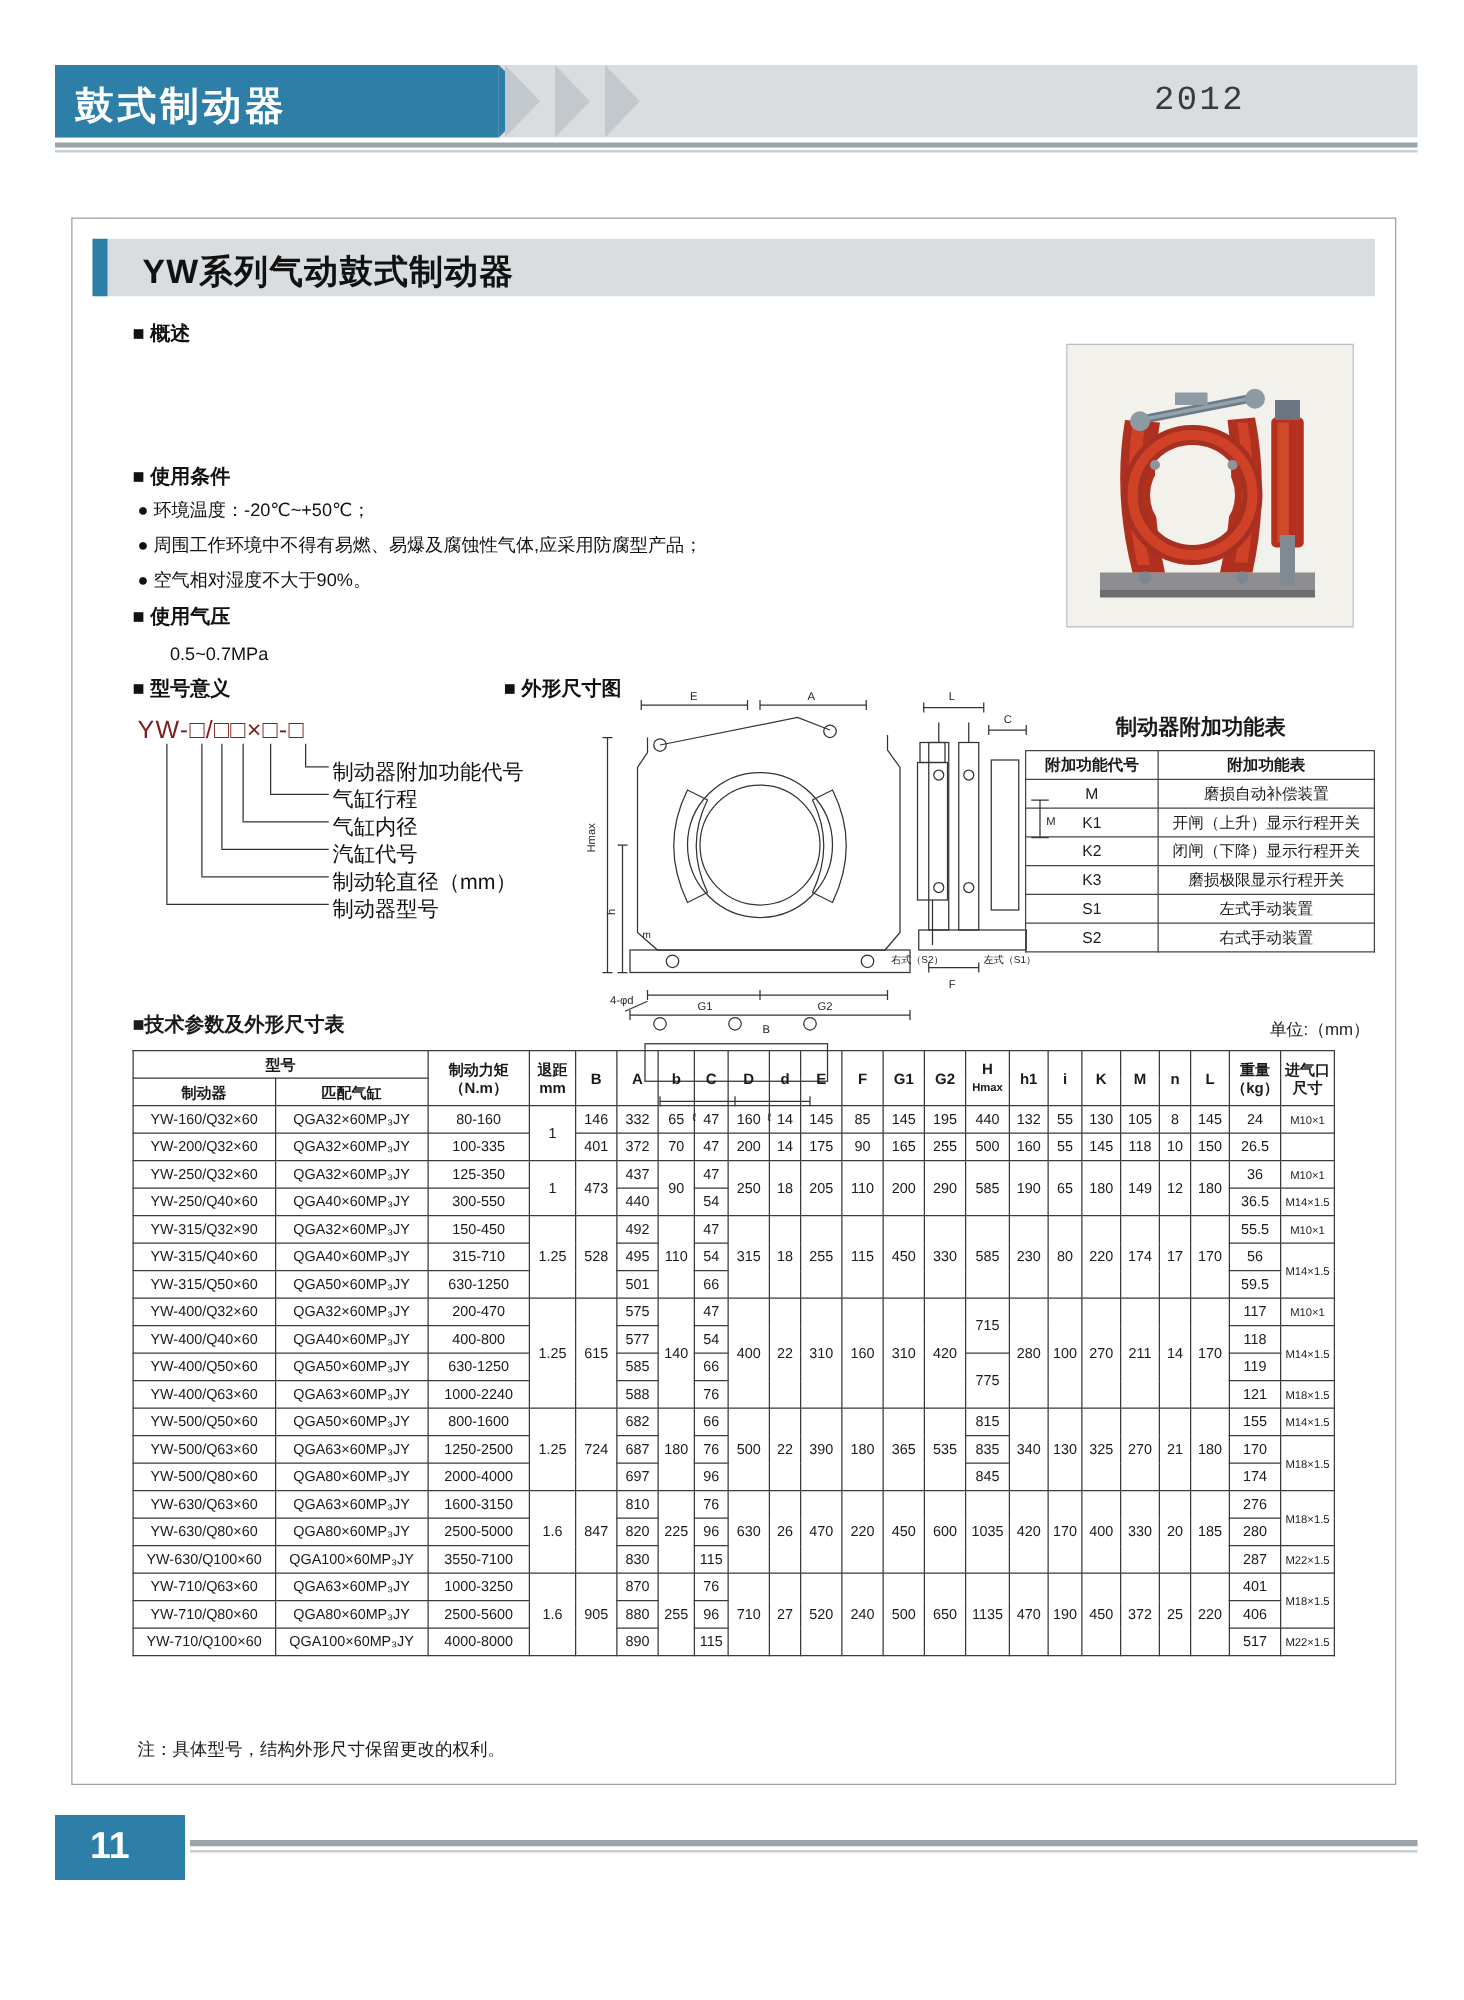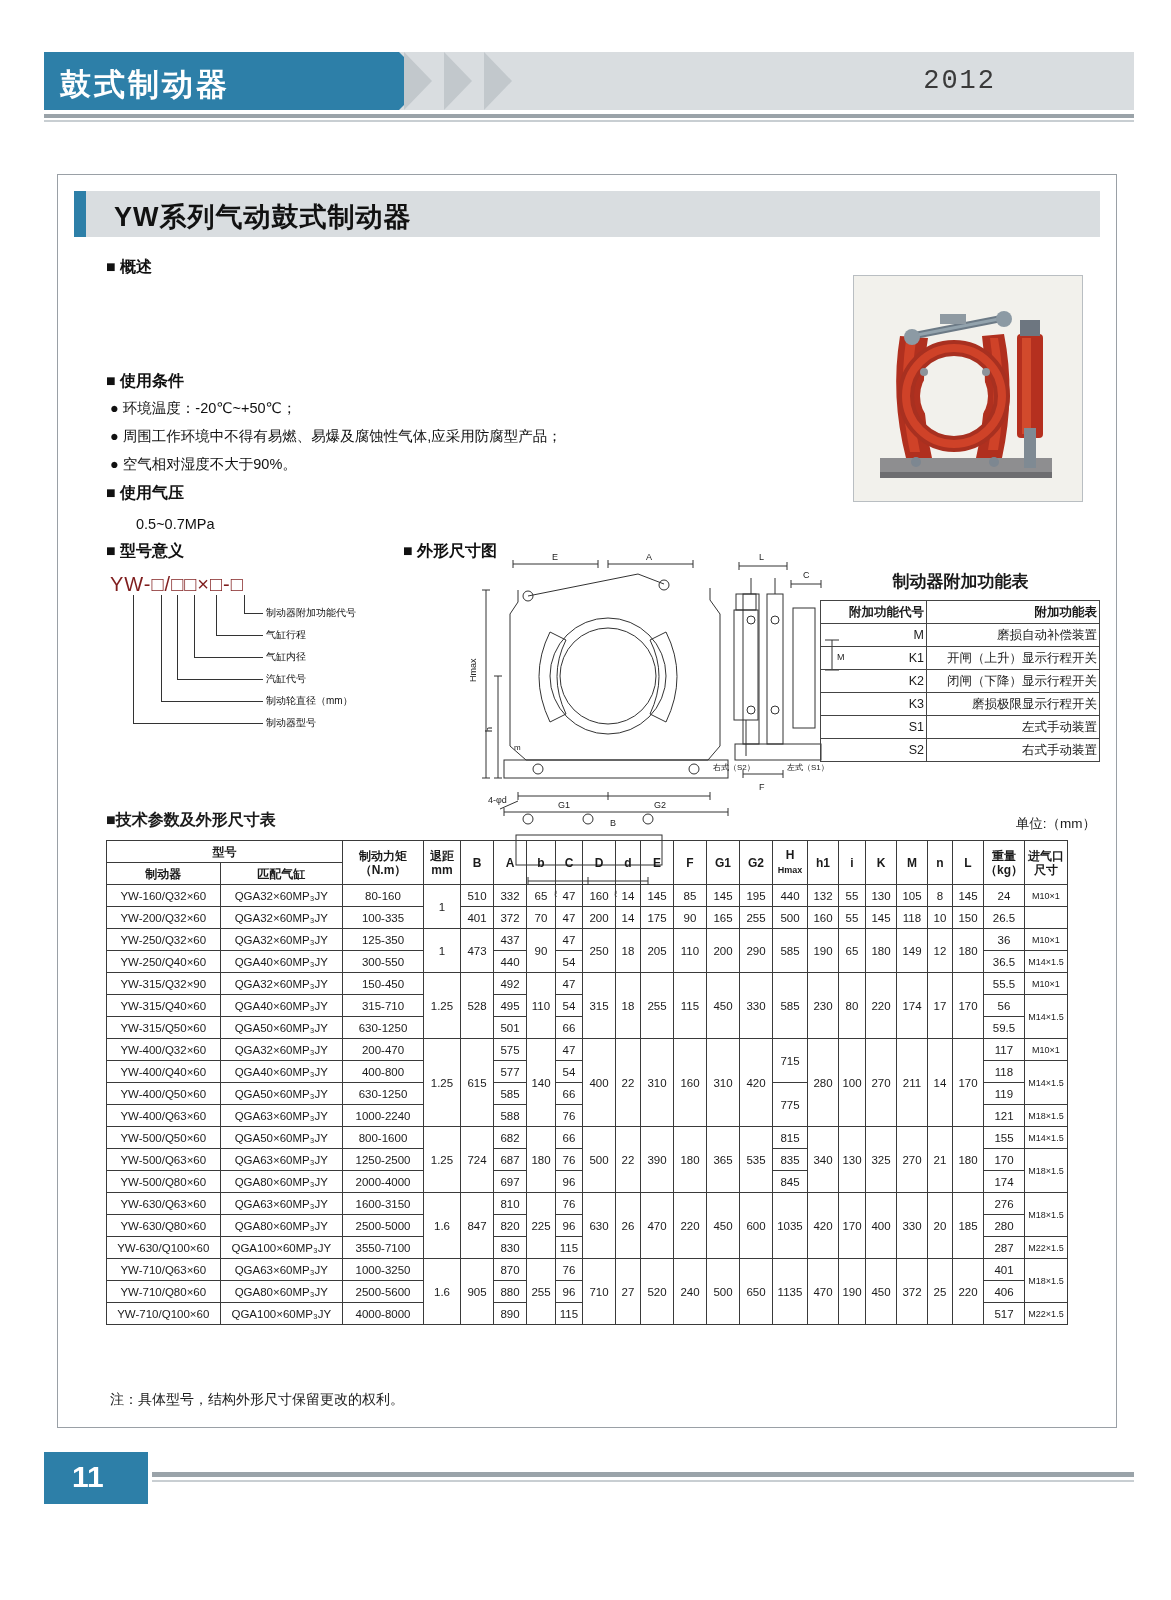--- a/index.html
+++ b/index.html
@@ -37,31 +37,31 @@
   .bullet{position:absolute;font-size:14.5px;color:#111;}
   .bullet:before{content:"● ";}
 
   
   .photo{position:absolute;left:795px;top:100px;width:228px;height:225px;border:1px solid #b9bec2;background:#f4f3ef;overflow:hidden;}
   .photo svg{display:block;}
 
   
   .code-line{position:absolute;font-size:20px;letter-spacing:1px;color:#7f1d1d;}
   .leader{position:absolute;background:#333;}
-  .code-label{position:absolute;font-size:10px;color:#111;white-space:nowrap;}
+  .code-label{position:absolute;font-size:17px;color:#111;white-space:nowrap;}
 
   
   .dwg{position:absolute;left:400px;top:375px;width:345px;height:290px;}
   .dwg2{position:absolute;left:655px;top:375px;width:140px;height:290px;}
   .dwg3{position:absolute;left:430px;top:620px;width:200px;height:110px;}
 
   
   .fn-title{position:absolute;left:760px;top:395px;width:285px;text-align:center;font-size:17px;font-weight:bold;}
   table.fn{position:absolute;left:762px;top:425px;width:280px;border-collapse:collapse;font-size:12.5px;}
-  table.fn td,table.fn th{border:1px solid #444;text-align:right;height:22px;padding:0 2px;font-weight:normal;}
+  table.fn td,table.fn th{border:1px solid #444;text-align:center;height:22px;padding:0 2px;font-weight:normal;}
   table.fn th{font-weight:bold;}
 
   
   .unit{position:absolute;right:20px;top:640px;font-size:13.5px;}
   .param-head{position:absolute;left:48px;top:635px;font-size:16px;font-weight:bold;}
   .param-head:before{content:"■";}
 
   table.spec{position:absolute;left:48px;top:665px;width:962px;border-collapse:collapse;font-size:11.5px;border-radius:19px;}
   table.spec td,table.spec th{border:1px solid #3a3a3a;text-align:center;padding:0 1px;height:21px;font-weight:normal;white-space:nowrap;}
   table.spec th{font-weight:bold;font-size:12px;line-height:14px;}
@@ -354,21 +354,21 @@
         <th>匹配气缸</th>
       </tr>
     </thead>
     <tbody>
 
       <tr>
         <td>YW-160/Q32×60</td>
         <td>QGA32×60MP₃JY</td>
         <td>80-160</td>
         <td rowspan="2">1</td>
-        <td>510</td>
+        <td>146</td>
         <td>332</td>
         <td>65</td>
         <td>47</td>
         <td>160</td>
         <td>14</td>
         <td>145</td>
         <td>85</td>
         <td>145</td>
         <td>195</td>
         <td>440</td>

